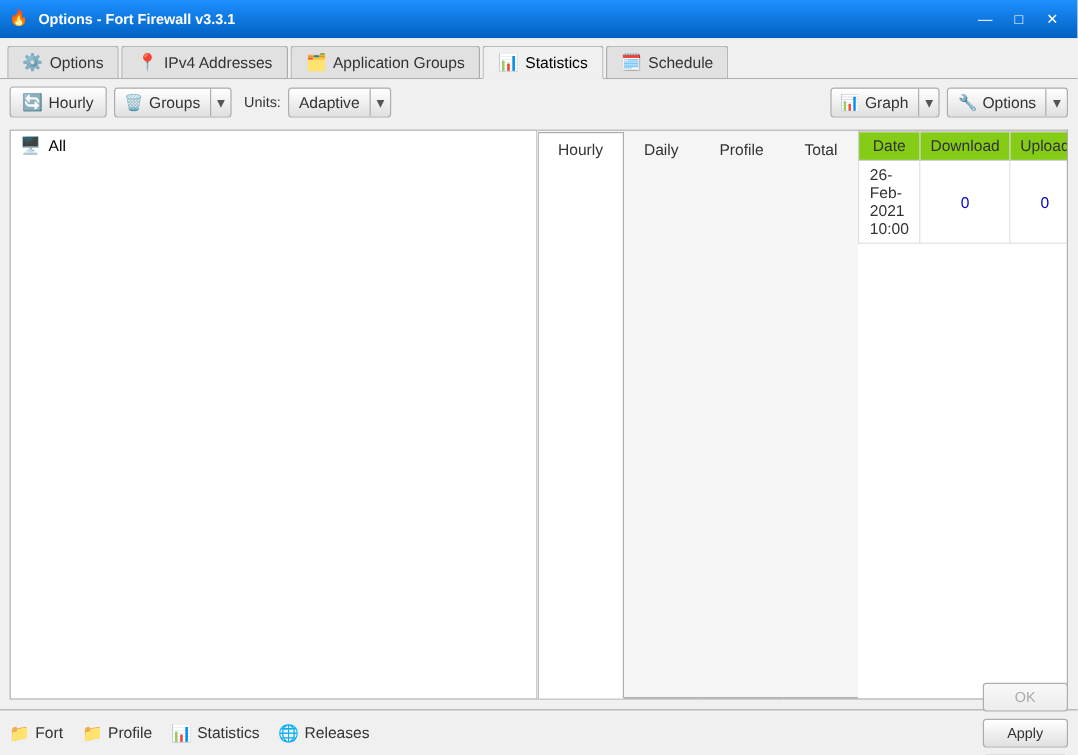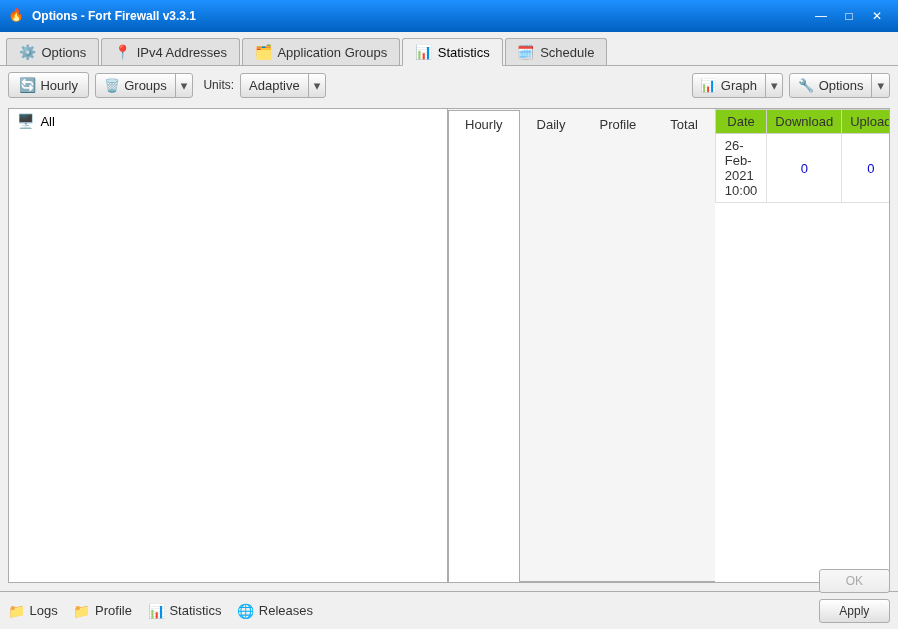--- a/index.html
+++ b/index.html
@@ -341,21 +341,21 @@
           </tbody>
         </table>
       </div>
     </div>
 
   </div>
 
   <div class="status-bar">
     <div class="status-item">
       <span class="s-icon">📁</span>
-      <span>Logs</span>
+      <span>Fort</span>
     </div>
     <div class="status-item">
       <span class="s-icon">📁</span>
       <span>Profile</span>
     </div>
     <div class="status-item">
       <span class="s-icon">📊</span>
       <span>Statistics</span>
     </div>
     <div class="status-item">

